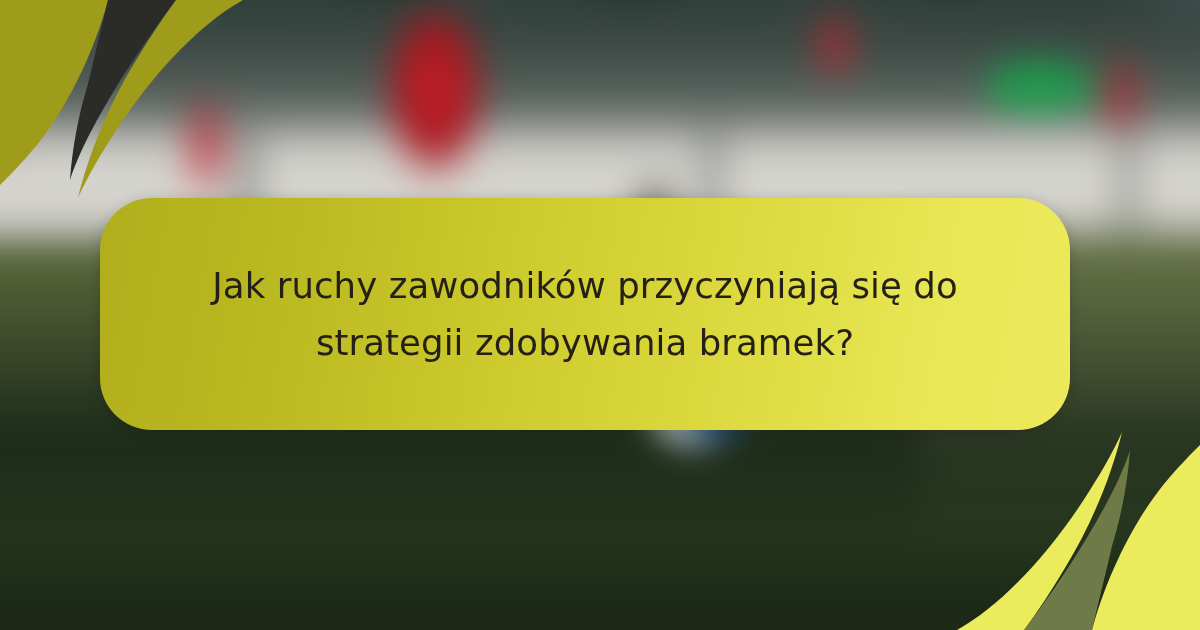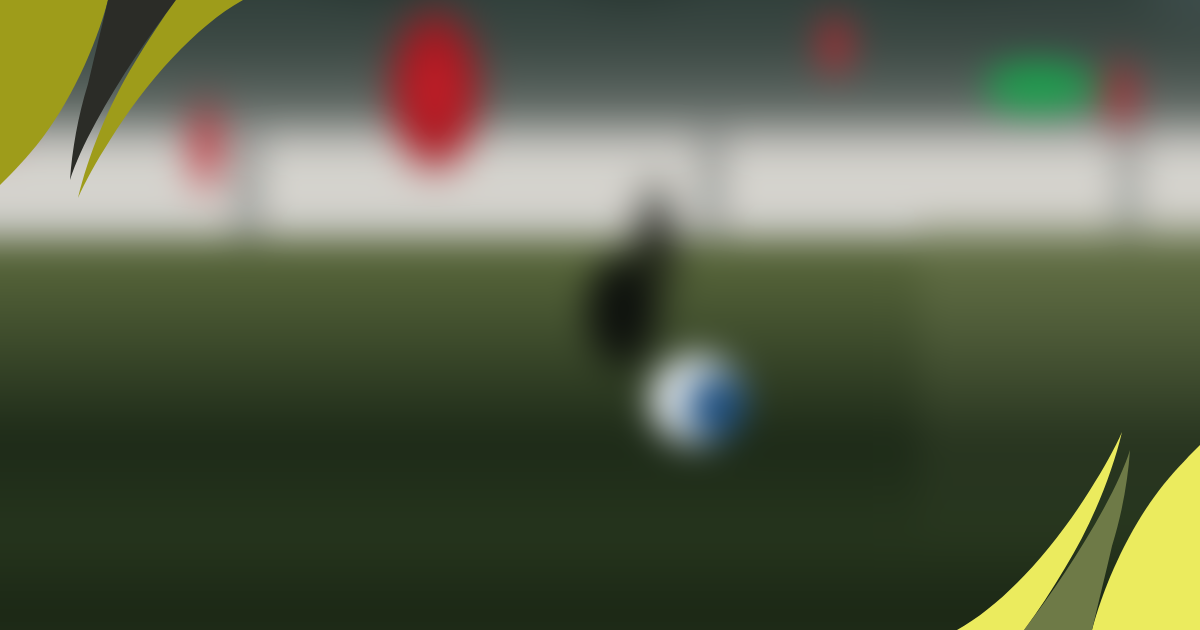--- a/index.html
+++ b/index.html
@@ -209,14 +209,17 @@
   </svg>
 
   <svg class="deco deco-br" viewBox="0 0 260 250" aria-hidden="true">
     <g transform="rotate(180 130 125)">
       <path d="M0,0 L108,0 C96,46 70,104 36,146 C22,163 8,177 0,185 Z" fill="#ebeb5e"></path>
       <path d="M108,0 L176,0 C150,34 120,78 96,122 C84,144 75,164 70,180 C72,150 78,116 88,84 C94,58 101,30 108,0 Z" fill="#6e7a47"></path>
       <path d="M176,0 L243,0 C196,26 146,82 110,140 C96,162 85,182 78,198 C88,156 108,106 135,62 C148,40 162,19 176,0 Z" fill="#ebeb5e"></path>
     </g>
   </svg>
 
+  <div class="quote-card">
+    <p class="quote-text">Jak ruchy zawodników przyczyniają się do strategii zdobywania bramek?</p>
+  </div>
 
 </div>
 
 </body></html>

